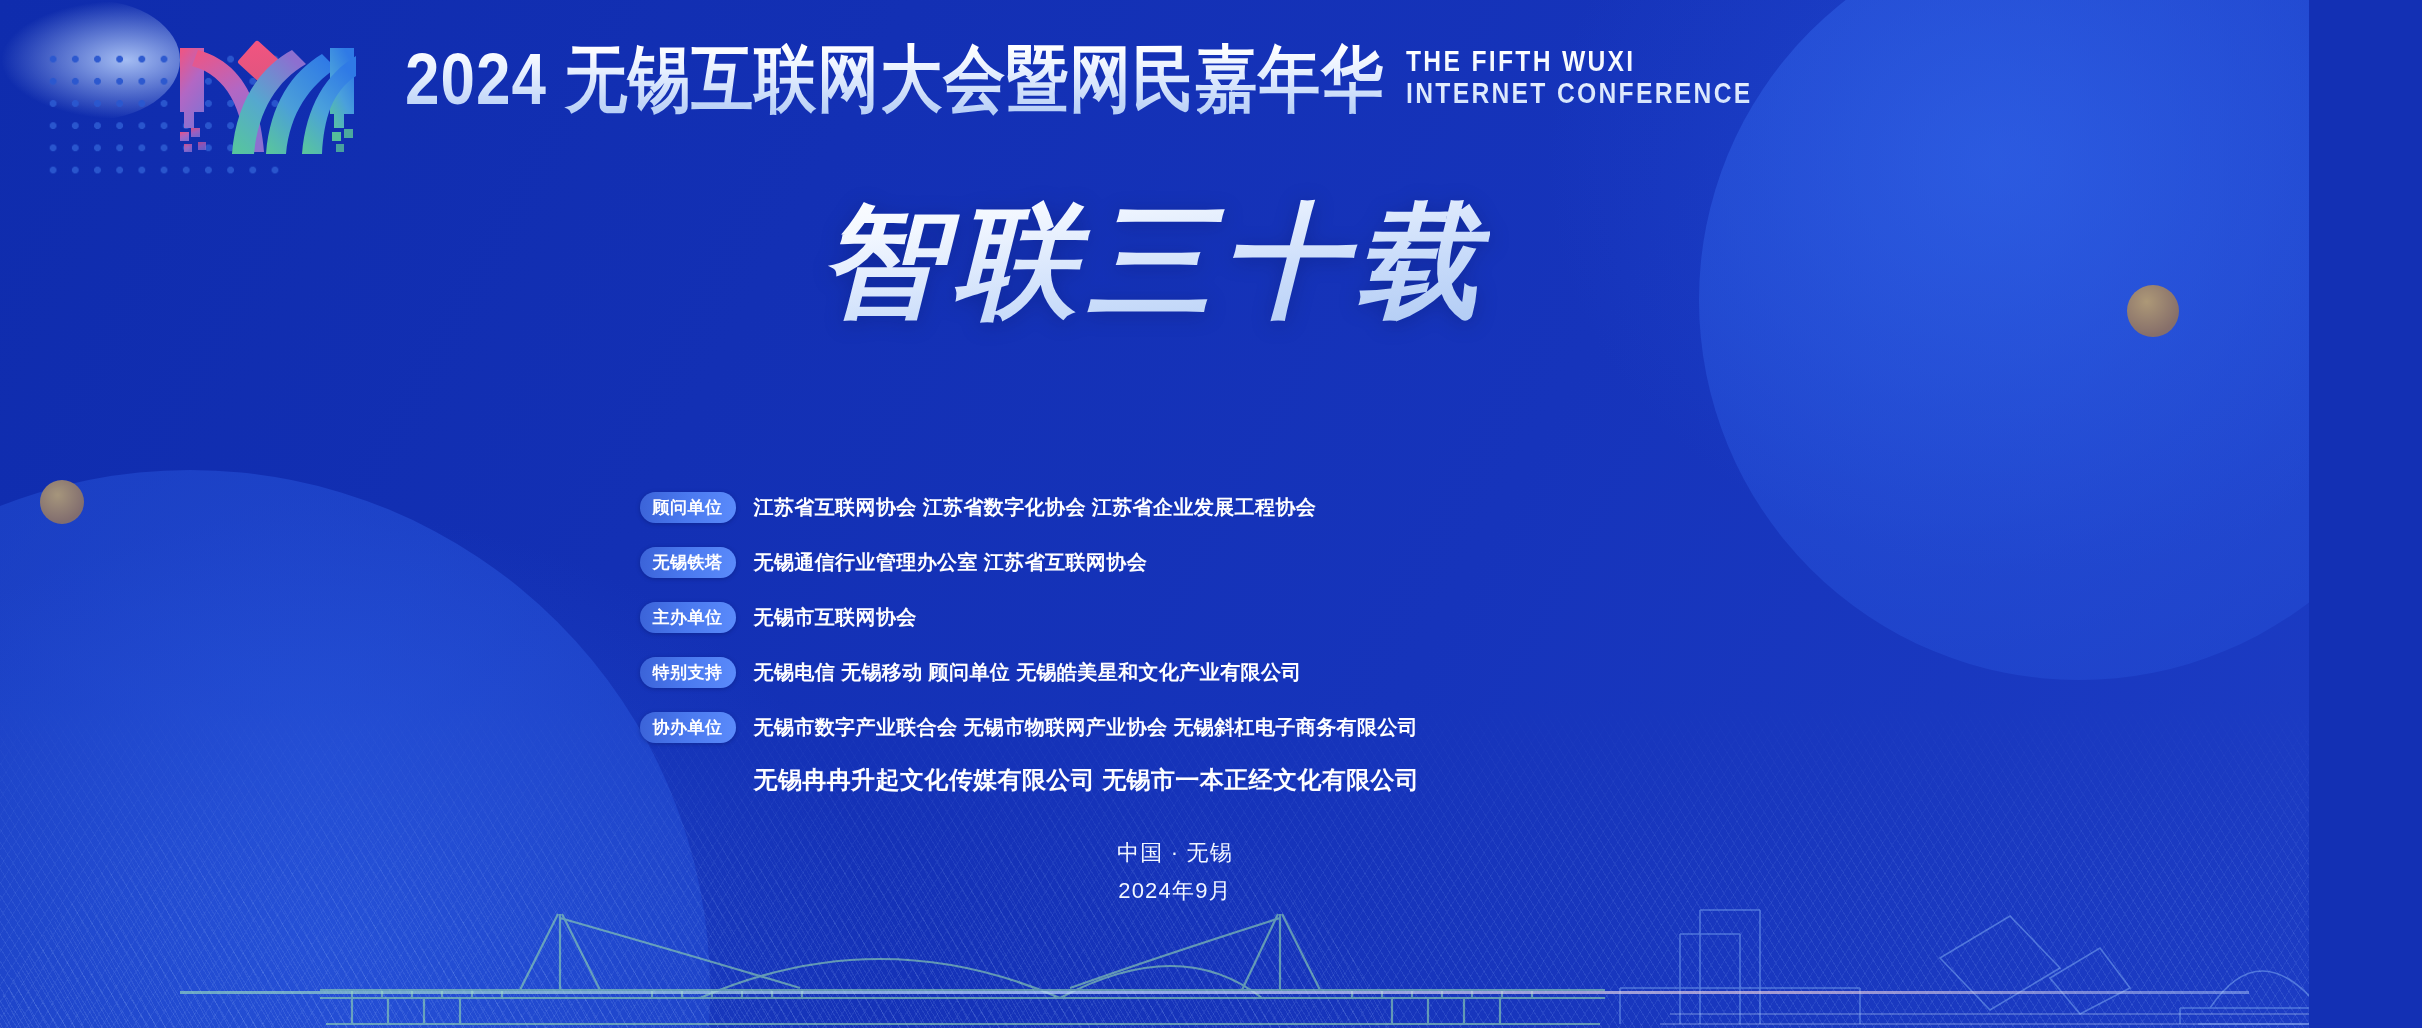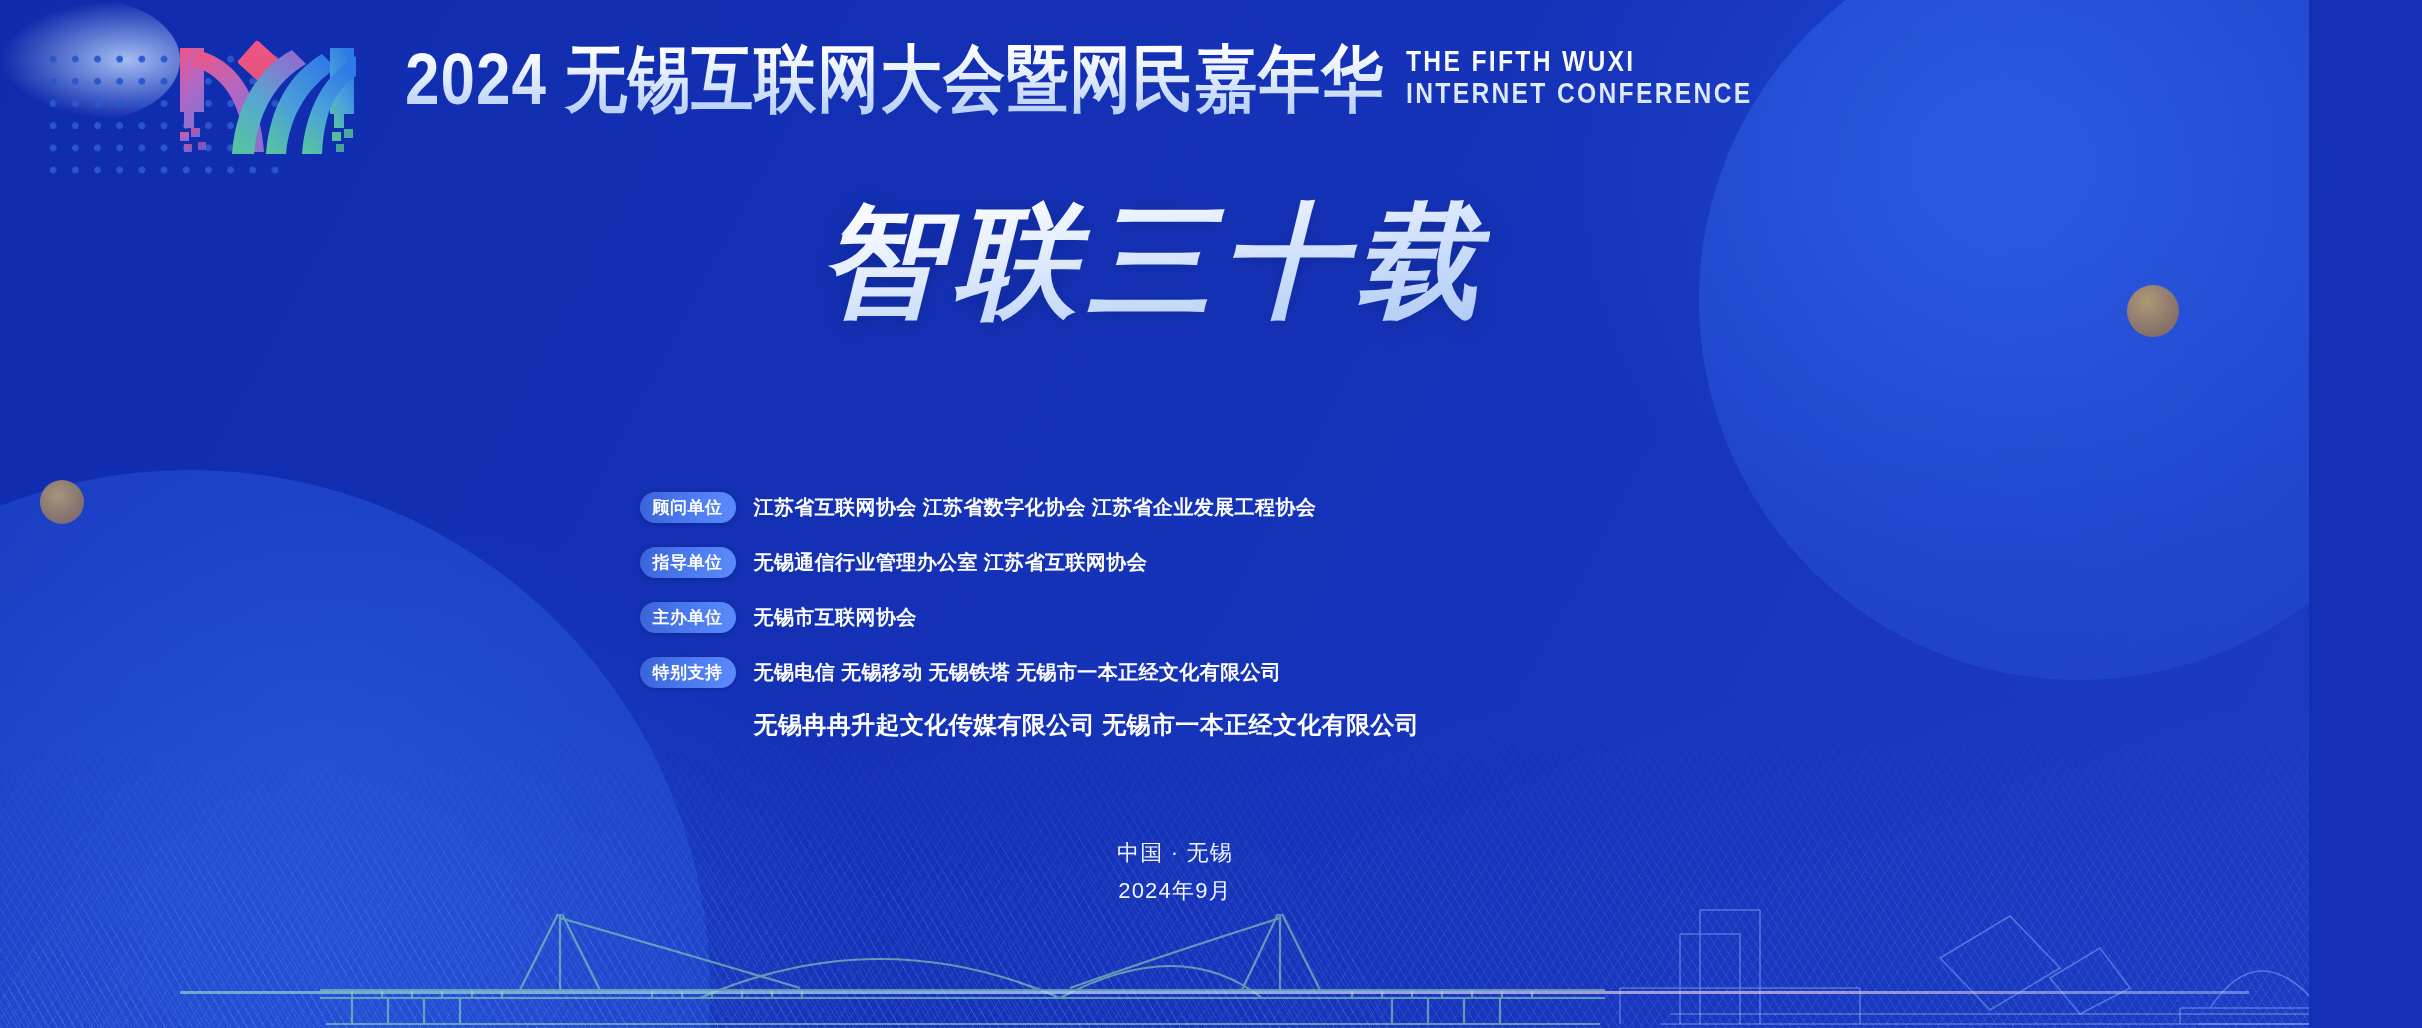--- a/index.html
+++ b/index.html
@@ -282,39 +282,45 @@
 
     <div class="prow">
       <div class="prow-inner">
         <div class="pill">顾问单位</div>
         <div class="pnames">江苏省互联网协会  江苏省数字化协会  江苏省企业发展工程协会</div>
       </div>
     </div>
 
     <div class="prow">
       <div class="prow-inner">
-        <div class="pill">指导单位</div>
+        <div class="pill">无锡铁塔</div>
         <div class="pnames">无锡通信行业管理办公室  江苏省互联网协会</div>
       </div>
     </div>
 
     <div class="prow">
       <div class="prow-inner">
         <div class="pill">主办单位</div>
         <div class="pnames">无锡市互联网协会</div>
       </div>
     </div>
 
     <div class="prow">
       <div class="prow-inner">
         <div class="pill">特别支持</div>
-        <div class="pnames">无锡电信  无锡移动  无锡铁塔  无锡市一本正经文化有限公司</div>
-      </div>
-    </div>
-
+        <div class="pnames">无锡电信  无锡移动  顾问单位  无锡皓美星和文化产业有限公司</div>
+      </div>
+    </div>
+
+    <div class="prow">
+      <div class="prow-inner">
+        <div class="pill">协办单位</div>
+        <div class="pnames">无锡市数字产业联合会  无锡市物联网产业协会  无锡斜杠电子商务有限公司</div>
+      </div>
+    </div>
 
     <div class="pcont">无锡冉冉升起文化传媒有限公司  无锡市一本正经文化有限公司</div>
   </div>
 
   <div class="footer">
     <div>中国 · 无锡</div>
     <div>2024年9月</div>
   </div>
 
 </div>

